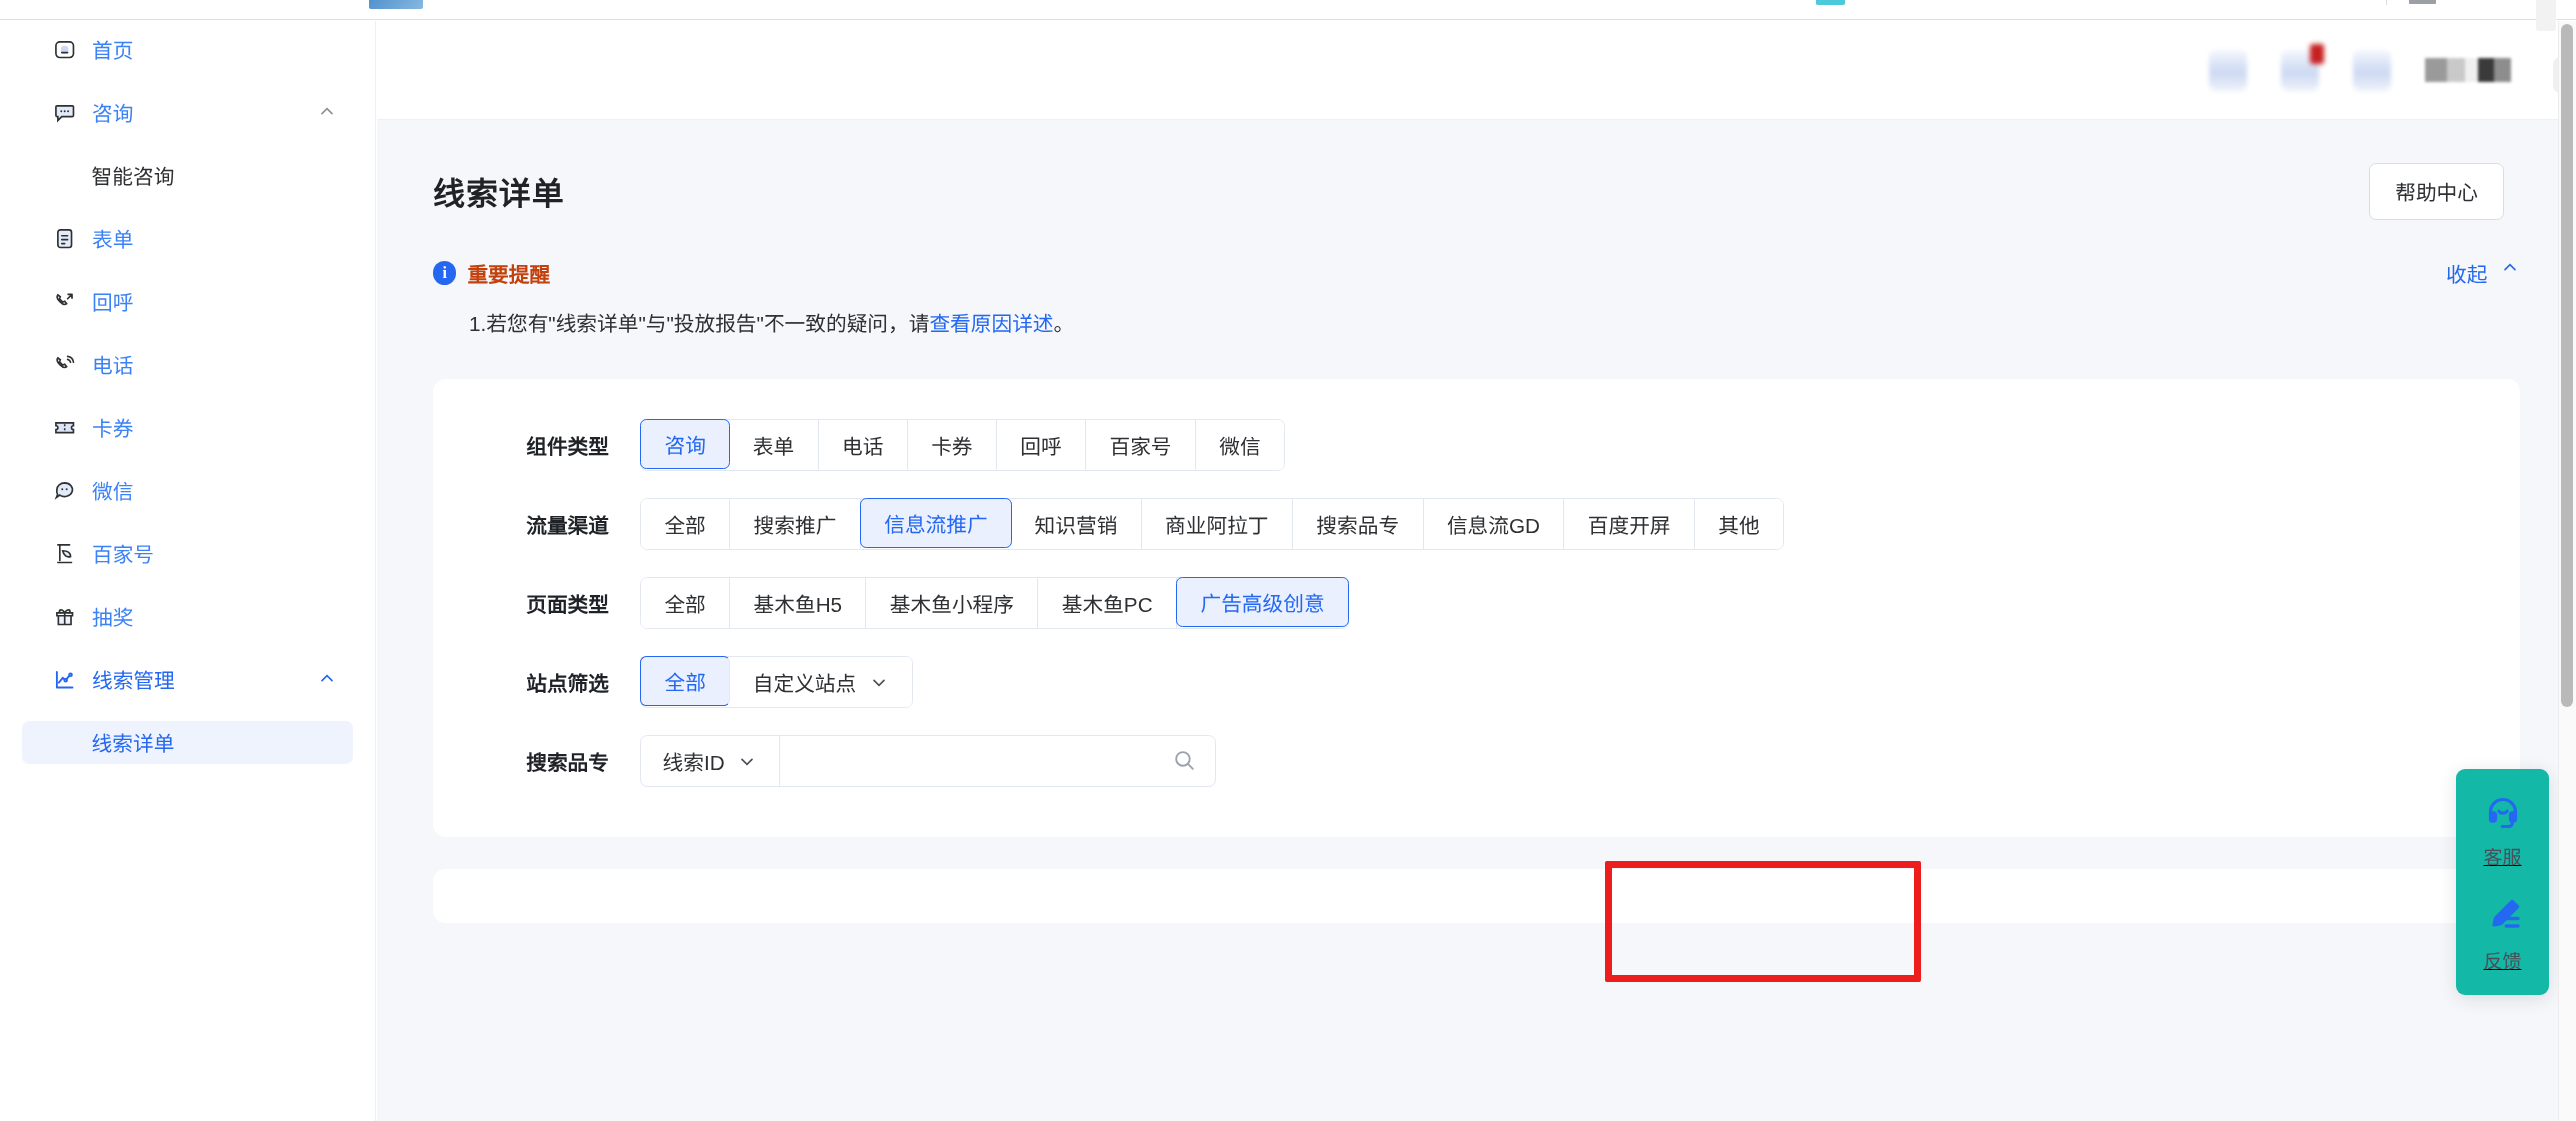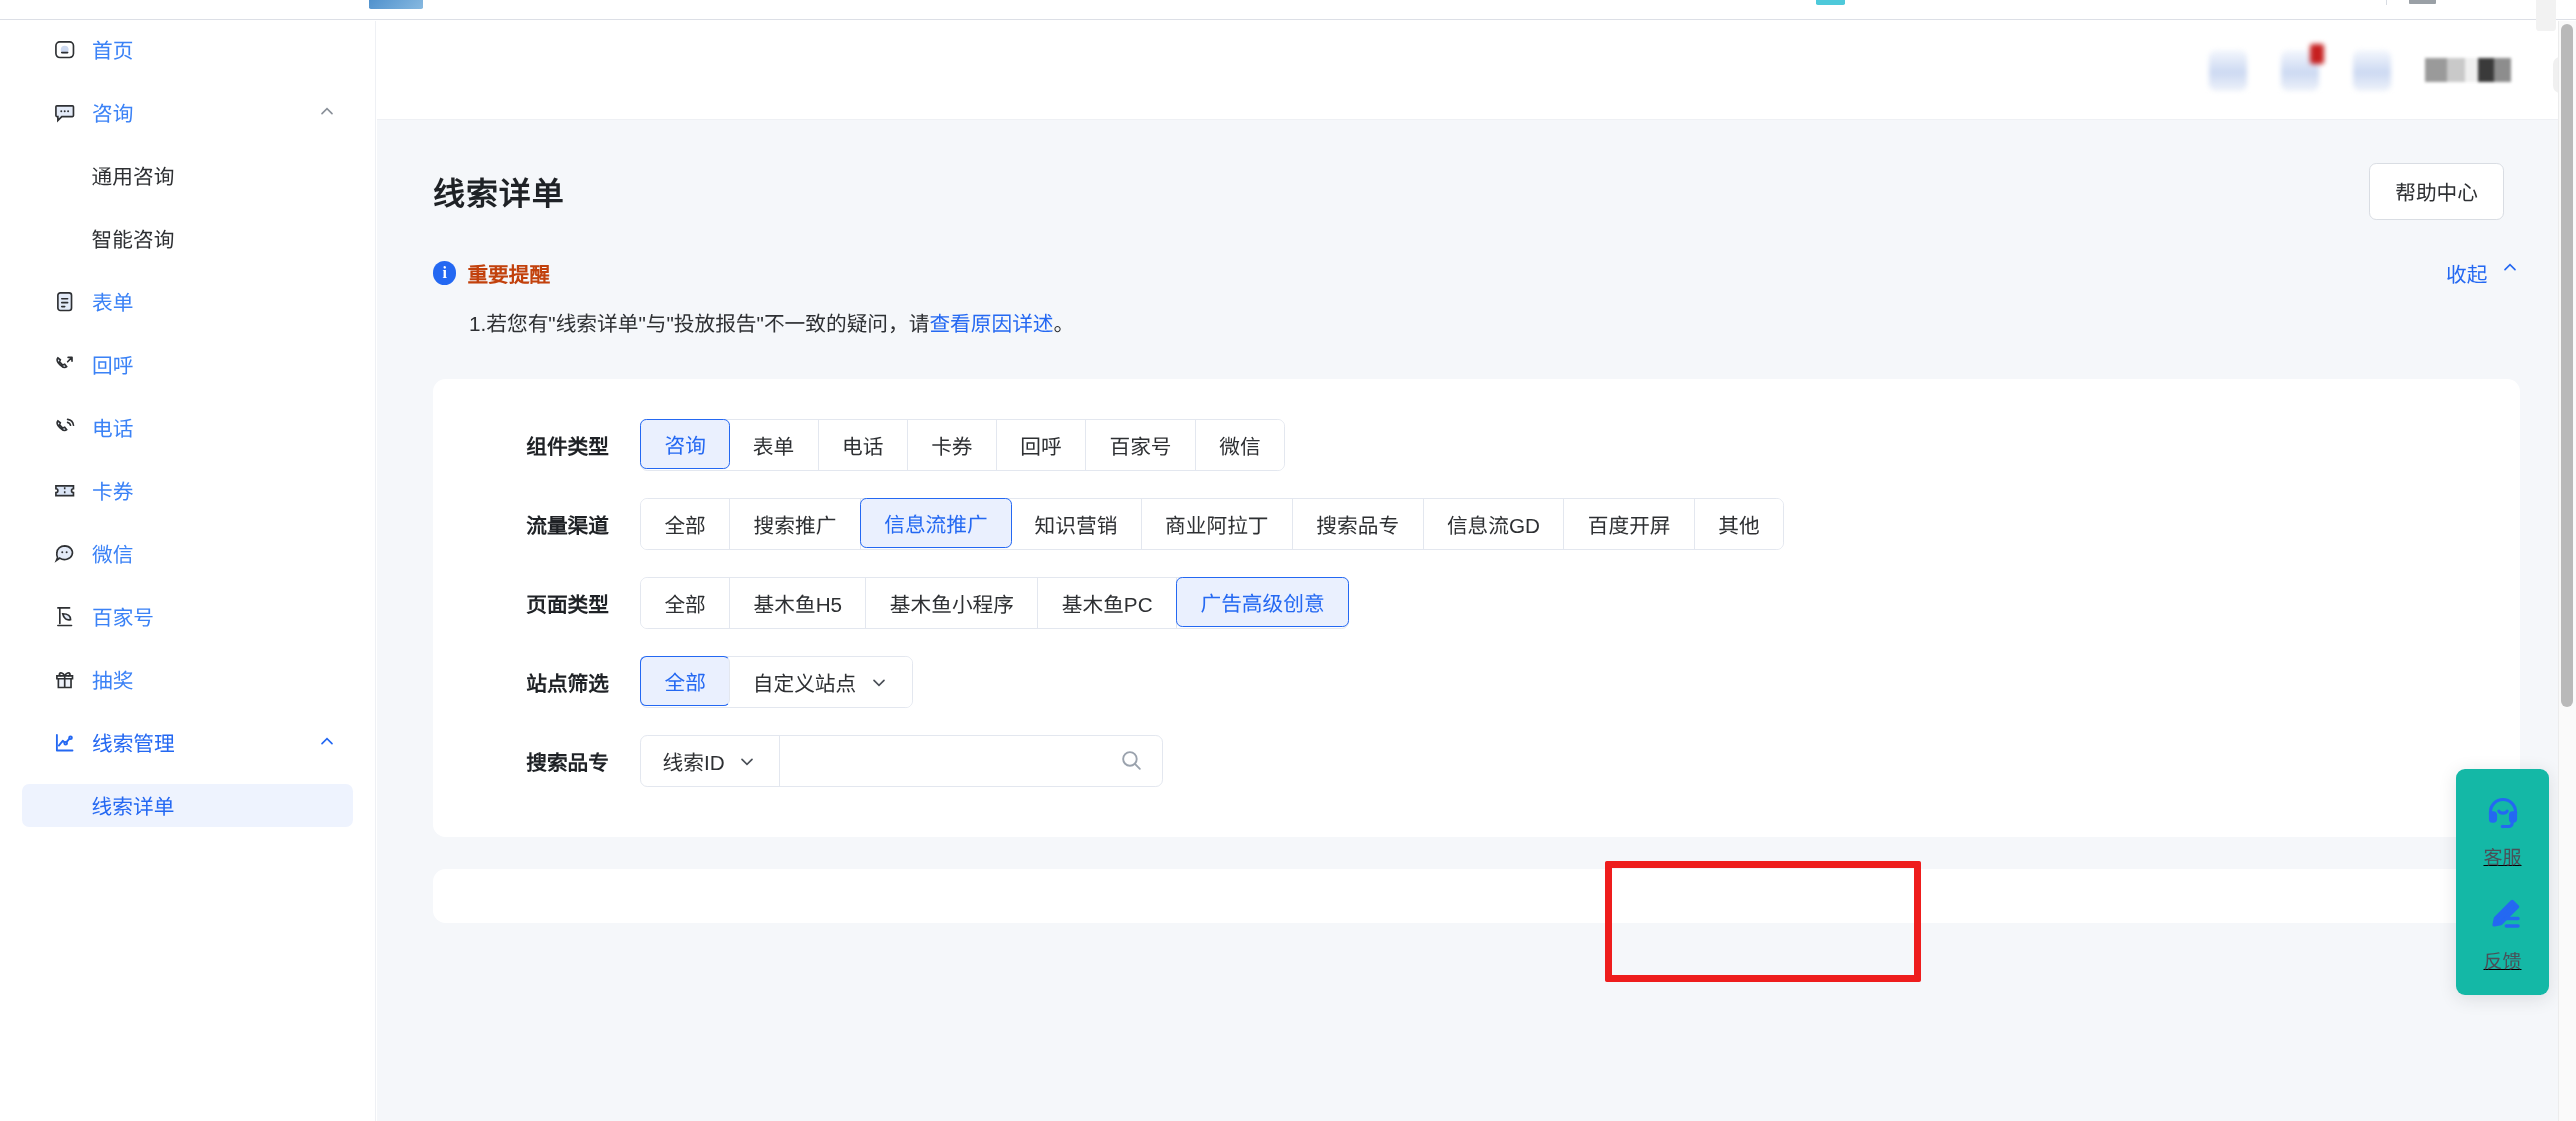--- a/index.html
+++ b/index.html
@@ -244,21 +244,21 @@
     display: inline-flex;
     border: 0.9px solid #e3e7ef; border-radius: 7.2px; background:#fff;
   }
   .sitefilter .seg-btn { border-right: 0.9px solid #e3e7ef; }
   .sitefilter .seg-btn:last-child { border-right: none; }
 
   .query-group {
     display: inline-flex; align-items: stretch;
     border: 0.9px solid #e3e7ef; border-radius: 7.2px;
     background: #fff; height: 52px;
-    width: 523px;
+    width: 576px;
   }
   .query-select {
     display: flex; align-items: center; gap: 12.6px;
     padding: 0 21.6px;
     border-right: 0.9px solid #e3e7ef;
     font-size: 20.7px; color: #2e3033; cursor: pointer;
     white-space: nowrap;
   }
   .query-input {
     flex: 1; display: flex; align-items: center;
@@ -365,23 +365,20 @@
         </svg>
       </span>
       <span class="nav-label">咨询</span>
       <span class="nav-caret">
         <svg width="20" height="20" viewBox="0 0 24 24" fill="none" stroke="#8a9099" stroke-width="2" stroke-linecap="round">
             <path d="M6 14l6-6 6 6"></path>
           </svg>
       </span>
     </div>
 
-    <div class="nav-sub">
-      <span>通用咨询</span>
-    </div>
     <div class="nav-sub">
       <span>智能咨询</span>
     </div>
 
     <div class="nav-item nav-row">
       <span class="nav-icon">
         <svg width="23.4" height="23.4" viewBox="0 0 24 24" fill="none" stroke="#2e3033" stroke-width="1.7">
           <rect x="5" y="3" width="14" height="18" rx="2.5" fill="#e4ebf8"></rect>
           <path d="M9 9h6M9 13h6M9 17h3" stroke="#2e3033" stroke-width="1.7" stroke-linecap="round"></path>
         </svg>

